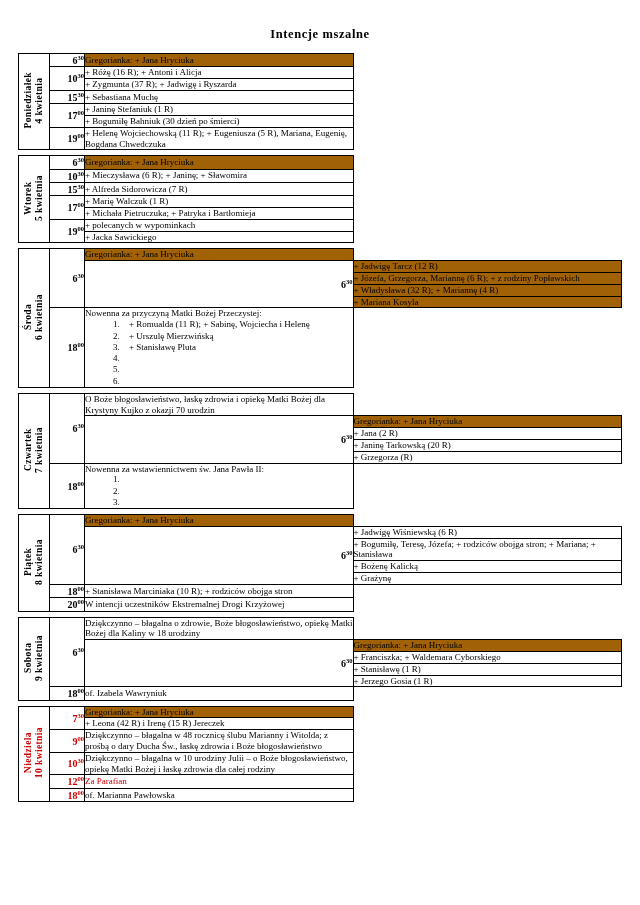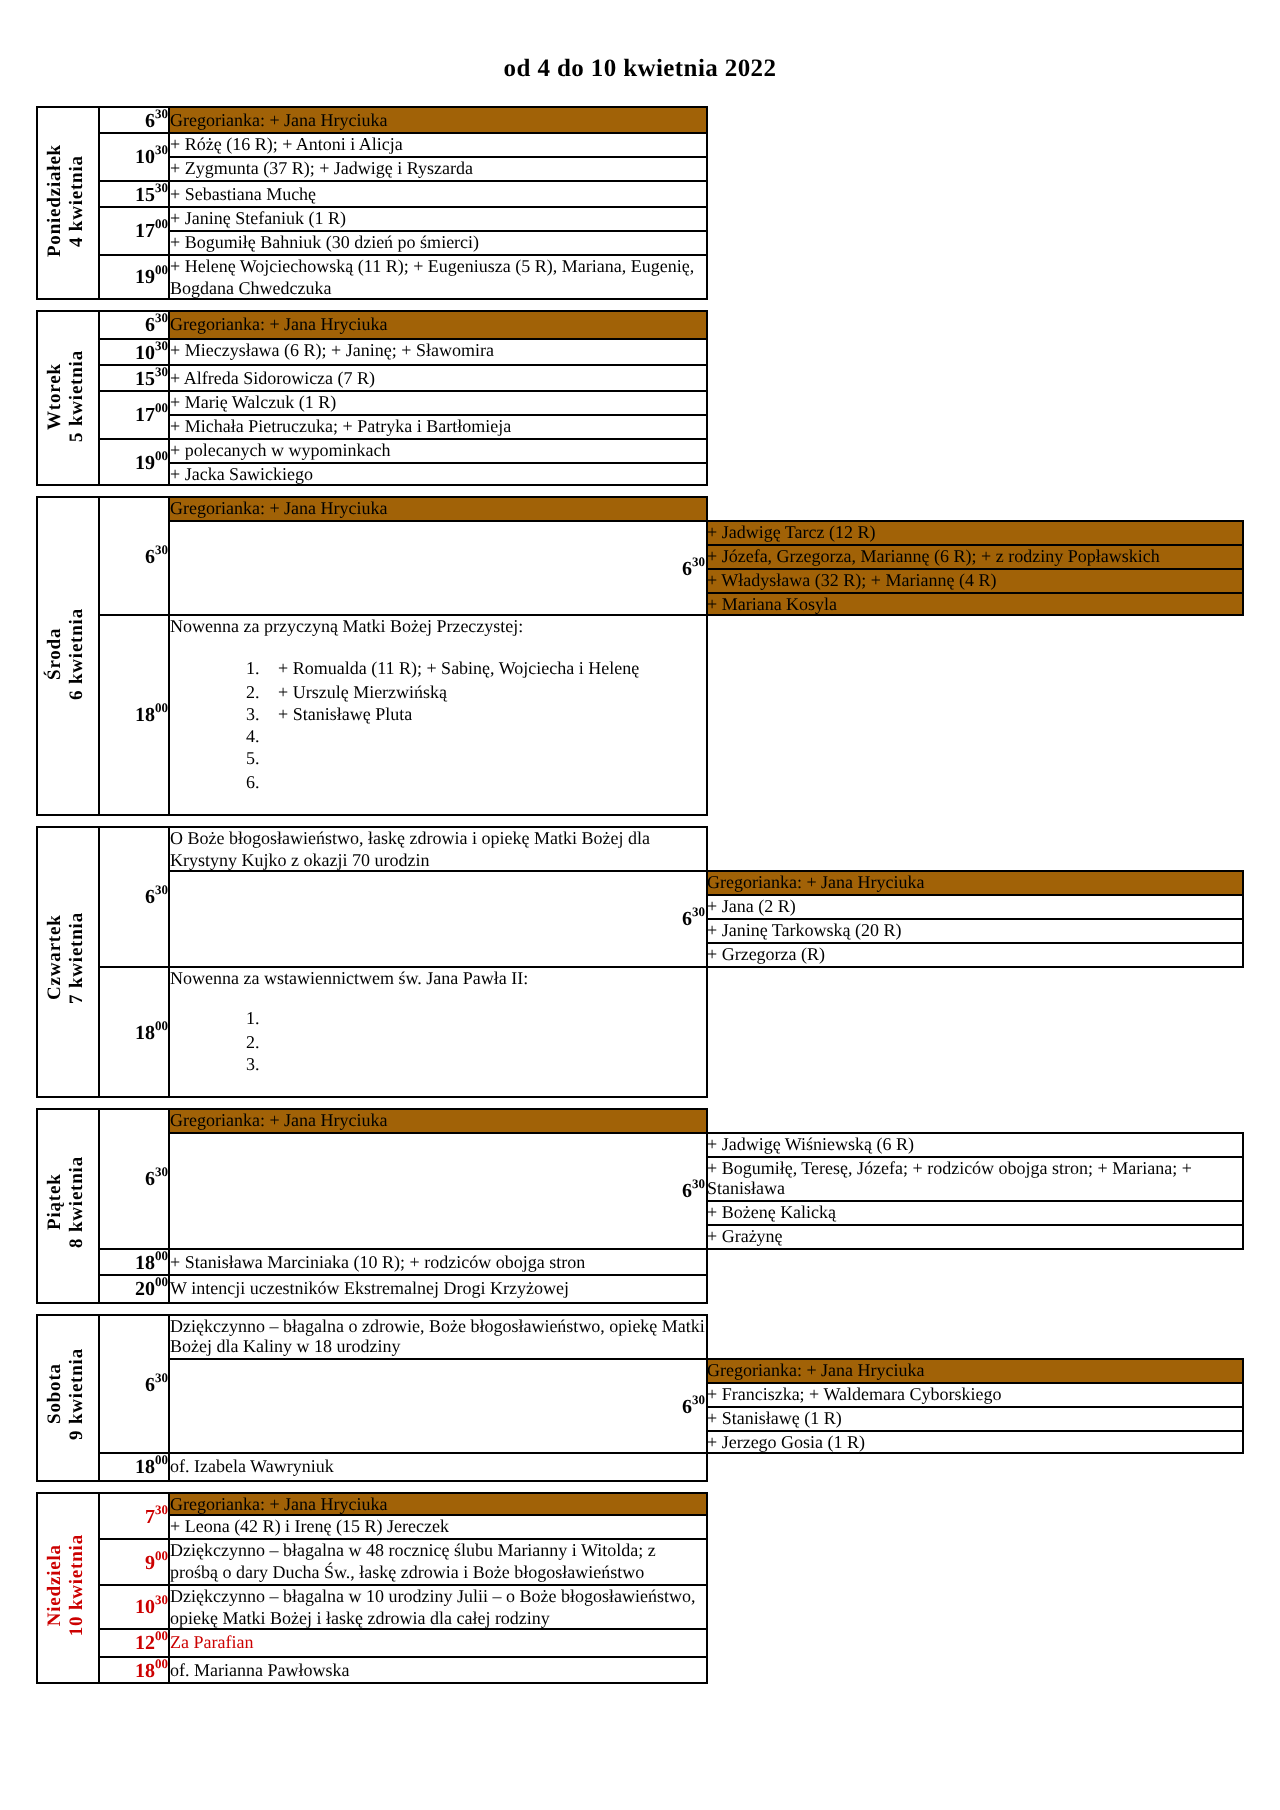--- a/index.html
+++ b/index.html
@@ -79,21 +79,21 @@
   }
   .textcell.italic {
   }
   .red {
     color: #cc0000;
   }
   .shade {
     background: #a16207;
   }
   .sublist {
-    margin: 10px;
+    margin: 0;
     padding: 0 0 0 28px;
     list-style: none;
   }
   .sublist li {
     line-height: 1.25;
     font-size: 9px;
   }
   .sublist li .num {
     display: inline-block;
     width: 16px;
@@ -103,21 +103,21 @@
     height: 5px;
     padding: 0;
   }
 </style>
 </head>
 <body>
 
 <div class="page">
 
   <div class="title">
-    <div class="line2">od 4 do 10 kwietnia 2022</div>
+    <div>Intencje mszalne</div>
   </div>
 
   <table class="sched">
     <tbody id="sched-body">
         <tr>
           <td class="daycell" rowspan="7" style="color: rgb(0, 0, 0);"><span class="rot"><span>Poniedziałek</span><span class="d2">4 kwietnia</span></span></td>
           <td class="timecell" rowspan="1"><span>6</span><sup>30</sup></td>
           <td class="textcell shade"><span>Gregorianka: + Jana Hryciuka</span></td>
         </tr>
         <tr>

